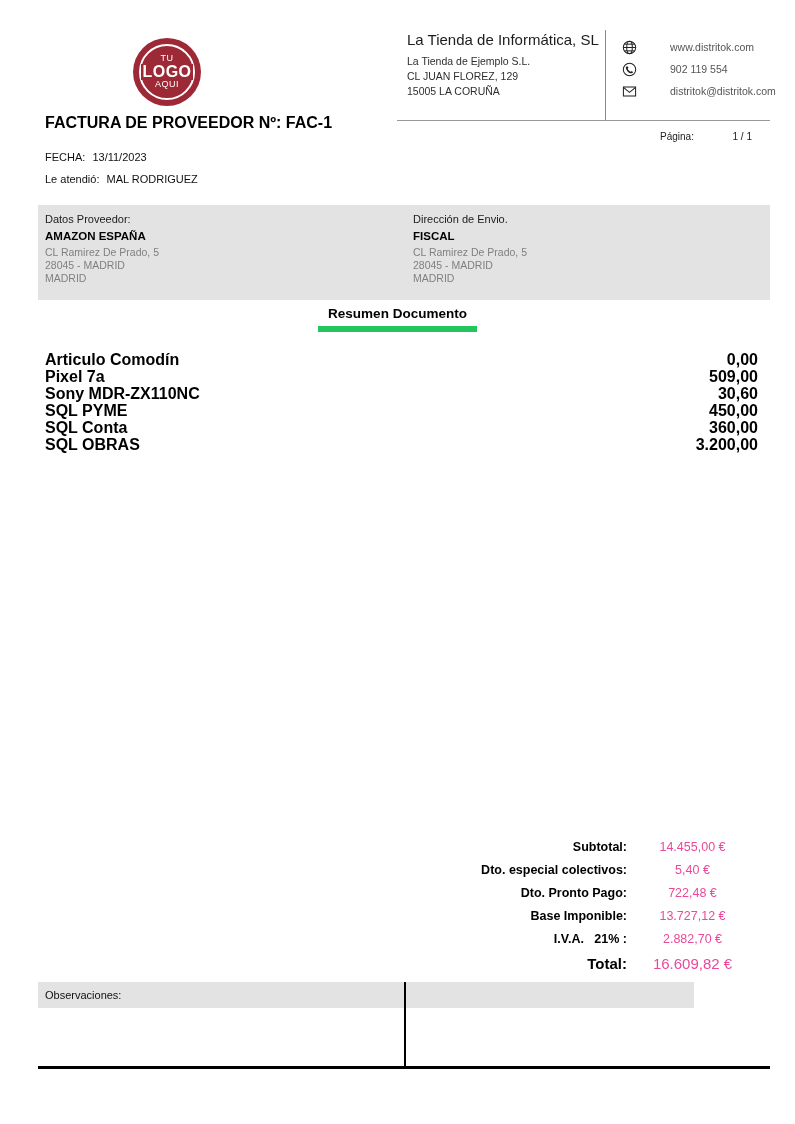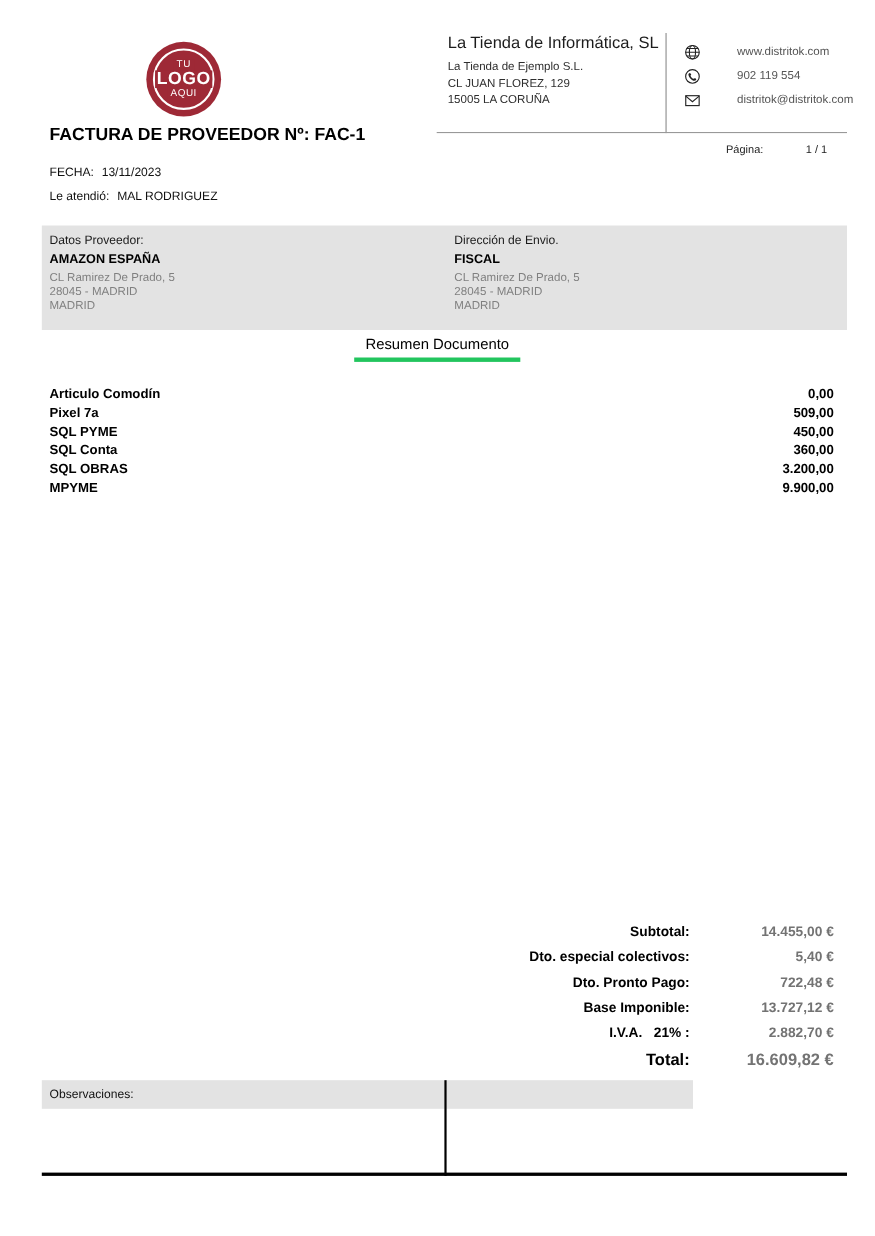--- a/index.html
+++ b/index.html
@@ -56,38 +56,38 @@
   .addr-col.left  { left:7px; }
   .addr-col.right { left:375px; }
   .addr-title { font-size:11px; color:#1a1a1a; margin-bottom:5px; }
   .addr-name  { font-size:11.5px; font-weight:bold; color:#000; margin-bottom:4px; }
   .addr-line  { font-size:10.5px; color:#808080; line-height:13px; }
 
   
   .resumen-wrap { position:absolute; left:0; top:304px; width:100%; text-align:center; }
   .resumen-title {
     display:inline-block; font-size:13.5px; color:#000;
-    border-bottom:4px solid #22c55e; padding:0 10px 5px 10px;
+    border-bottom:6px solid #22c55e; padding:0 10px 5px 10px;font-weight:bold;
   }
 
   
   .items { position:absolute; left:45px; top:351px; width:713px; }
-  .item-row { display:flex; justify-content:space-between; height:17px; font-size:12px; font-weight:bold; color:#000; }
+  .item-row { display:flex; justify-content:space-between; height:17px; font-size:16px; font-weight:bold; color:#000; }
 
   
   .totals { position:absolute; right:37px; top:840px; width:420px; }
   .t-row { display:flex; justify-content:flex-end; align-items:baseline; height:23px; }
   .t-label { font-size:12.5px; font-weight:bold; text-align:center; white-space:pre; color:#000; }
-  .t-value { width:131px; font-size:12.5px; font-weight:bold; text-align:right; color:#737373; }
+  .t-value { width:131px; font-size:12.5px; font-weight:normal; text-align:center; color:#ec4899; }
   .t-row.total .t-label { font-size:15px; }
   .t-row.total .t-value { font-size:15px; }
 
   
   .obs-bar {
-    position:absolute; left:38px; top:982px; width:592px; height:26px;
+    position:absolute; left:38px; top:982px; width:656px; height:26px;
     background:var(--box-gray,#e3e3e3);
   }
   .obs-label { position:absolute; left:7px; top:0; line-height:26px; font-size:11px; color:#111; }
   .auth-label { position:absolute; left:366px; width:366px; top:0; line-height:26px; font-size:10.5px; color:#111; text-align:center; }
   .obs-vline { position:absolute; left:404px; top:982px; width:2px; height:87px; background:#000; }
   .bottom-line { position:absolute; left:38px; top:1066px; width:732px; height:3px; background:#000; }
   .registry { position:absolute; left:0; top:1078px; width:100%; text-align:center; font-size:10px; color:#1a1a1a; }
 </style>
 </head>
 <body>
@@ -179,34 +179,34 @@
   <div class="items">
     <div class="item-row">
       <span>Articulo Comodín</span>
       <span>0,00</span>
     </div>
     <div class="item-row">
       <span>Pixel 7a</span>
       <span>509,00</span>
     </div>
     <div class="item-row">
+      <span>Sony MDR-ZX110NC</span>
+      <span>30,60</span>
+    </div>
+    <div class="item-row">
       <span>SQL PYME</span>
       <span>450,00</span>
     </div>
     <div class="item-row">
       <span>SQL Conta</span>
       <span>360,00</span>
     </div>
     <div class="item-row">
       <span>SQL OBRAS</span>
       <span>3.200,00</span>
-    </div>
-    <div class="item-row">
-      <span>MPYME</span>
-      <span>9.900,00</span>
     </div>
   </div>
 
   <div class="totals">
     <div class="t-row">
       <span class="t-label">Subtotal:</span>
       <span class="t-value">14.455,00 €</span>
     </div>
     <div class="t-row">
       <span class="t-label">Dto. especial colectivos:</span>

